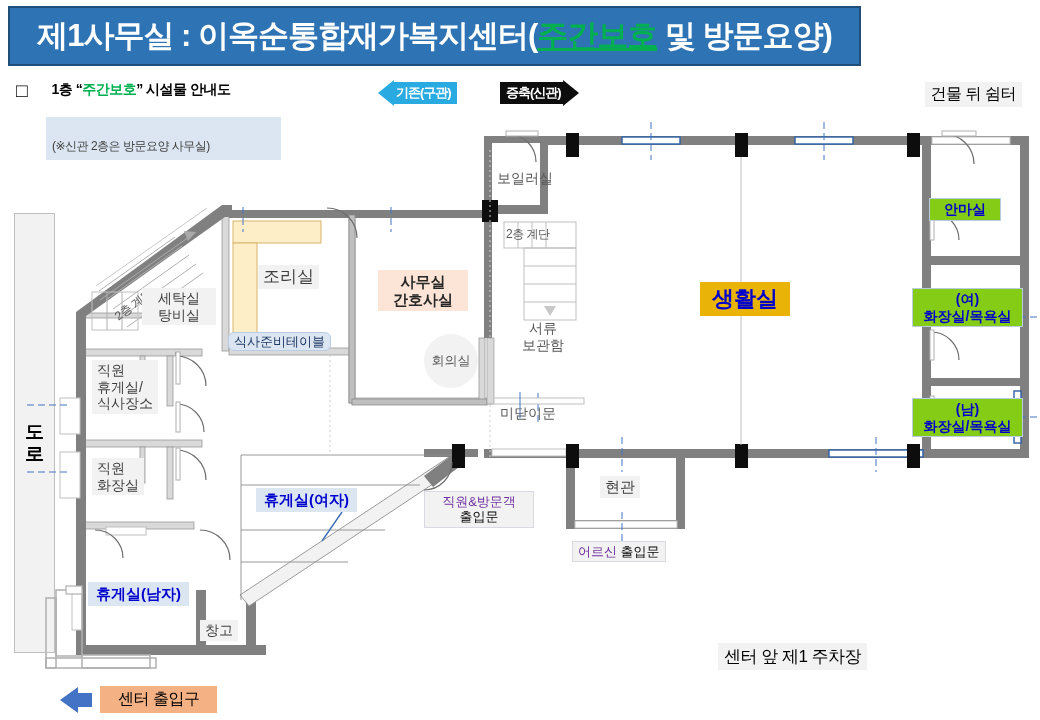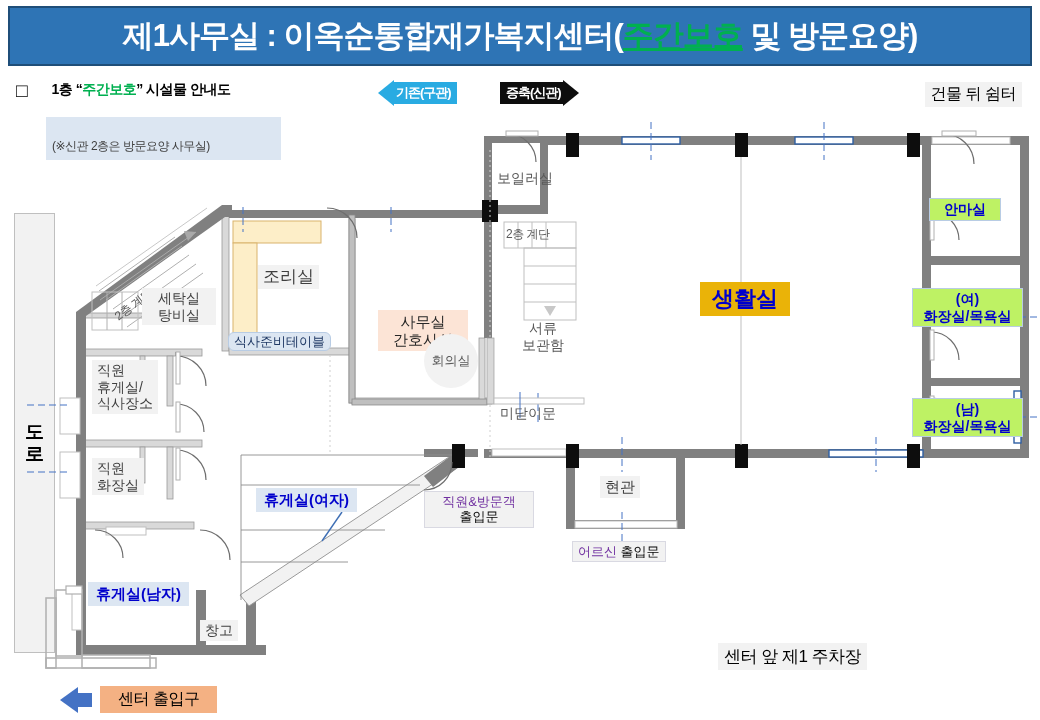--- a/index.html
+++ b/index.html
@@ -5,21 +5,21 @@
 <style>
   html,body{margin:0;padding:0;background:#ffffff;}
   body{
     width:1040px;height:720px;overflow:hidden;position:relative;
     font-family:"Liberation Sans","DejaVu Sans",sans-serif;
     color:#000;
   }
 
   
   #title-bar{
-    position:absolute;left:8px;top:6px;width:1024px;height:60px;
+    position:absolute;left:8px;top:6px;width:853px;height:60px;
     background:#2e74b5;border:2px solid #1f4e79;box-sizing:border-box;
     display:flex;align-items:center;justify-content:center;
   }
   #title-bar .t{
     font-size:31px;font-weight:bold;color:#ffffff;letter-spacing:-1px;
     white-space:nowrap;
   }
   #title-bar .t .green{color:#00b050;text-decoration:underline;}
 
   
@@ -74,23 +74,23 @@
   }
   #road span{
     font-size:19px;font-weight:bold;letter-spacing:2px;
     writing-mode:vertical-rl;
   }
 
   
   .lbl{position:absolute;text-align:center;line-height:1.18;white-space:nowrap;}
   .lbl.grey{background:#f2f2f2;color:#3f3f3f;font-size:14px;padding:2px 5px;}
   .lbl.plain{color:#595959;font-size:14px;}
-  .lbl.blue{background:#bef264;color:#0000cc;font-weight:bold;font-size:14px;padding:2px 6px;border:1px solid #b8cce4;}
+  .lbl.blue{background:#84cc16;color:#0000cc;font-weight:bold;font-size:14px;padding:2px 6px;border:1px solid #b8cce4;}
   .lbl.blue-noborder{background:#dce6f2;color:#0000cc;font-weight:bold;font-size:15px;padding:3px 8px;}
-  .lbl.peach{background:#fce4d6;color:#262626;font-weight:normal;font-size:15px;padding:3px 7px;margin-top:40px;}
+  .lbl.peach{background:#fce4d6;color:#262626;font-weight:bold;font-size:15px;padding:3px 7px;}
   .lbl.tbl{background:#dce6f2;color:#1f3864;font-size:13px;padding:1px 5px;border:1px solid #b8cce4;}
   .lbl.purple{background:#f2f2f2;font-size:13px;padding:2px 5px;border:1px solid #d9d9e2;}
   .lbl.purple .p{color:#7030a0;}
   .lbl.big-blue{background:#eab308;color:#0000cc;font-weight:bold;font-size:22px;padding:4px 12px;}
   .lbl.circle{
     background:#f2f2f2;border-radius:50%;width:54px;height:54px;color:#595959;font-size:13px;
     display:flex;align-items:center;justify-content:center;
   }
   .lbl.stair-txt{color:#595959;font-size:12px;letter-spacing:-0.5px;}
   .lbl.rot{transform:rotate(-37deg);transform-origin:left top;color:#595959;font-size:12px;}

